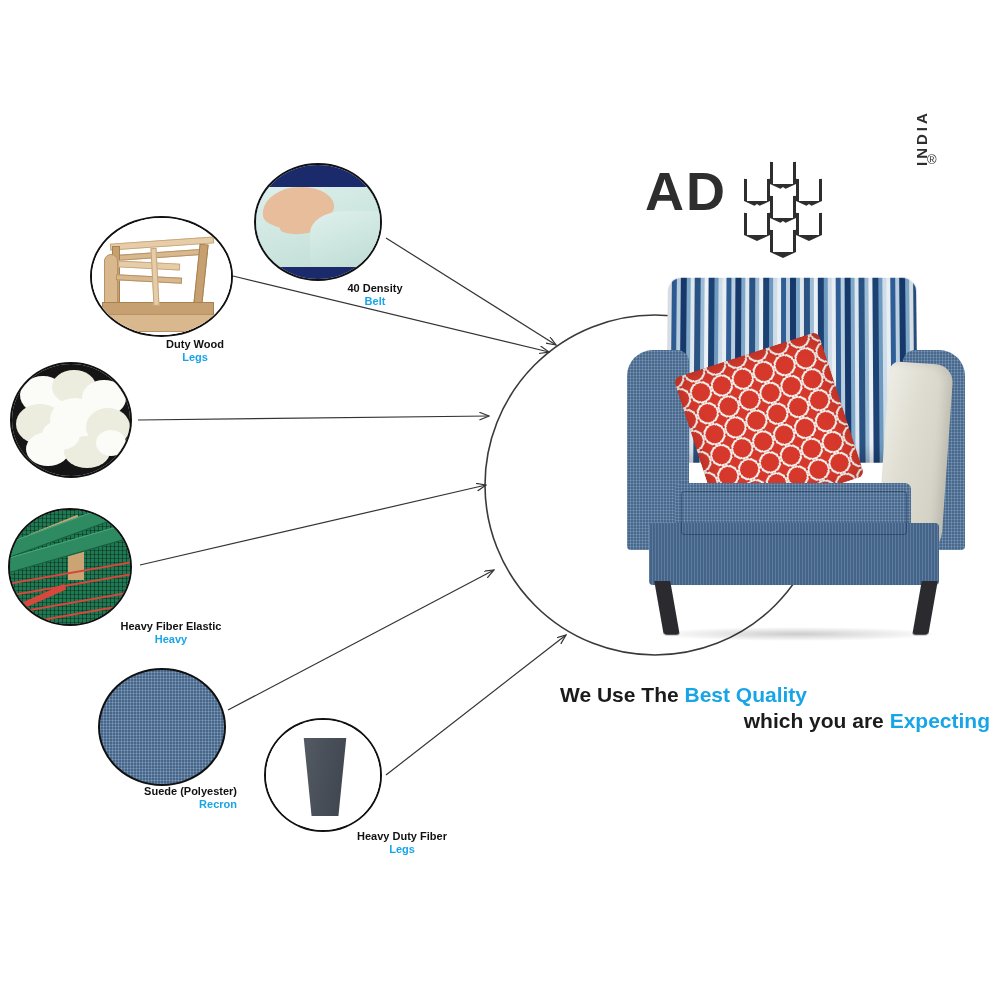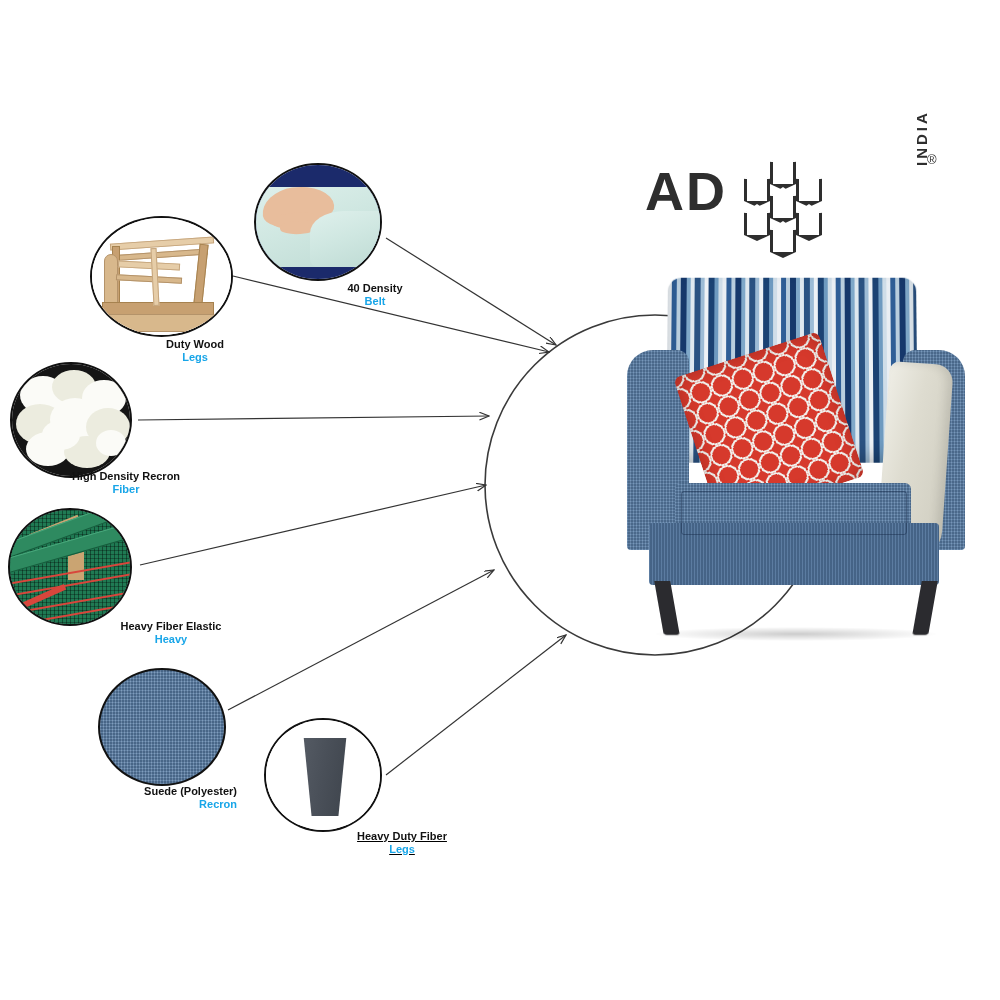--- a/index.html
+++ b/index.html
@@ -207,24 +207,20 @@
       <div class="puff" style="left:70px;top:16px;width:44px;height:36px;"></div>
       <div class="puff d" style="left:4px;top:40px;width:48px;height:40px;"></div>
       <div class="puff" style="left:38px;top:34px;width:50px;height:44px;"></div>
       <div class="puff d" style="left:74px;top:44px;width:44px;height:38px;"></div>
       <div class="puff" style="left:14px;top:68px;width:44px;height:34px;"></div>
       <div class="puff d" style="left:52px;top:72px;width:46px;height:32px;"></div>
       <div class="puff" style="left:30px;top:56px;width:38px;height:30px;"></div>
       <div class="puff" style="left:84px;top:66px;width:30px;height:26px;"></div>
     </div>
   </div>
-  <div class="cap" style="left:46px;top:470px;width:160px;">
-    <div class="l1">High Density Recron</div>
-    <div class="l2">Fiber</div>
-  </div>
 
   <div class="bubble" id="b-belt" style="left:8px;top:508px;width:124px;height:118px;">
     <div class="inner belt-bg">
       <div class="weave"></div>
       <div class="woodbit" style="left:20px;top:14px;width:52px;height:14px;transform:rotate(-22deg);"></div>
       <div class="woodbit" style="left:58px;top:30px;width:16px;height:40px;"></div>
       <div class="beltstrap" style="left:-14px;top:10px;width:150px;height:13px;transform:rotate(-20deg);"></div>
       <div class="beltstrap" style="left:-14px;top:30px;width:150px;height:13px;transform:rotate(-16deg);"></div>
       <div class="redline" style="top:62px;transform:rotate(-10deg);"></div>
       <div class="redline" style="top:74px;transform:rotate(-10deg);"></div>
@@ -245,21 +241,21 @@
     <div class="l1">Suede (Polyester)</div>
     <div class="l2">Recron</div>
   </div>
 
   <div class="bubble" id="b-legs" style="left:264px;top:718px;width:118px;height:114px;">
     <div class="inner leg-bg">
       <div class="legshape" style="left:31px;top:18px;width:56px;height:78px;
            clip-path:polygon(12% 0%, 88% 0%, 74% 100%, 26% 100%);"></div>
     </div>
   </div>
-  <div class="cap" style="left:327px;top:830px;width:150px;text-decoration:underline;">
+  <div class="cap" style="left:327px;top:830px;width:150px;">
     <div class="l1">Heavy Duty Fiber</div>
     <div class="l2">Legs</div>
   </div>
 
   <div id="logo">
     <div class="logoword" style="left:0;">AD</div>
     <div class="hexwrap">
       <div class="hex" style="left:26px;top:0px;">
           <i></i>
         </div>
@@ -293,14 +289,22 @@
     <div class="s-part" id="throw"></div>
     <div class="s-part" id="pillow"></div>
     <div class="s-part fab" id="seat"></div>
     <div class="s-part fab-d" id="base"></div>
     <div class="s-part" id="seatline"></div>
     <div class="legb" id="legL"></div>
     <div class="legb" id="legR"></div>
     <div class="s-part" id="shadow"></div>
   </div>
 
+  <div id="tag">
+    <div class="tagline">
+      <span>We Use The </span><span class="hi">Best Quality</span>
+    </div>
+    <div class="tagline r2">
+      <span>which you are </span><span class="hi">Expecting</span>
+    </div>
+  </div>
 
 </div>
 
 </body></html>

